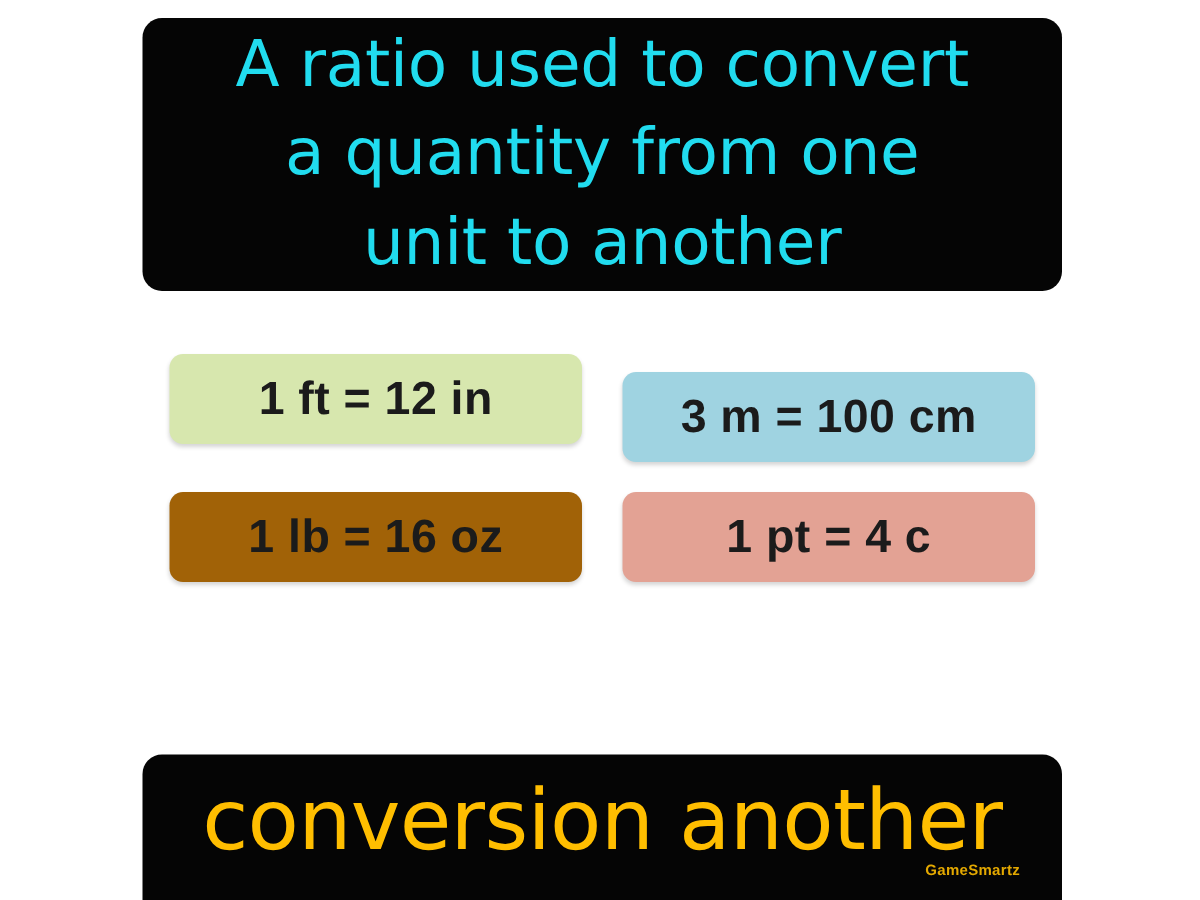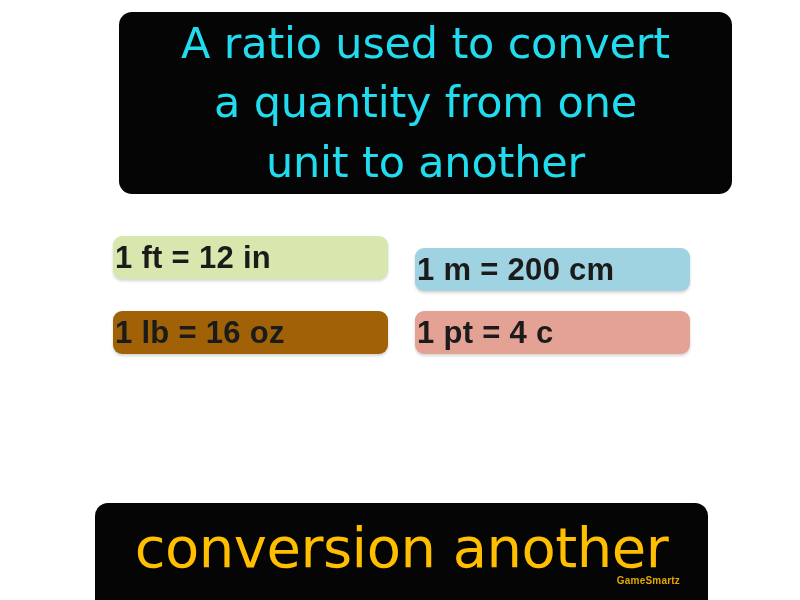--- a/index.html
+++ b/index.html
@@ -29,21 +29,20 @@
     top: 12px;
     width: 613px;
     height: 182px;
     background: #050505;
     border-radius: 13px;
     display: flex;
     align-items: center;
     justify-content: center;
     box-sizing: border-box;
     padding: 4px 14px;
-    margin-left: 24px;
   }
   .definition-text {
     color: #21dcef;
     font-family: "DejaVu Sans", sans-serif;
     font-weight: 400;
     font-size: 43px;
     line-height: 1.38;
     text-align: center;
     letter-spacing: -0.2px;
     white-space: pre-line;
@@ -54,24 +53,25 @@
     position: absolute;
     left: 113px;
     top: 236px;
     width: 577px;
     display: grid;
     grid-template-columns: 275px 275px;
     column-gap: 27px;
     row-gap: 20px;
   }
   .example-chip {
-    height: 43px;
+    height: 60px;
     border-radius: 9px;
     display: flex;
     align-items: center;
+    justify-content: center;
     box-shadow: 0 2px 3px rgba(0, 0, 0, 0.17);
     box-sizing: border-box;
     padding: 0 2px;
   }
   .example-chip.offset-right {
     margin-top: 12px;
   }
   .example-label {
     color: #1b1b1b;
     font-family: "Liberation Sans", sans-serif;
@@ -125,21 +125,21 @@
     <div class="definition-text" style="color: rgb(33, 220, 239);">A ratio used to convert
 a quantity from one
 unit to another</div>
   </div>
 
   <div class="examples-grid">
       <div class="example-chip" style="background: rgb(215, 231, 174);">
         <span class="example-label">1 ft = 12 in</span>
       </div>
       <div class="example-chip offset-right" style="background: rgb(159, 211, 225);">
-        <span class="example-label">1 m = 200 cm</span>
+        <span class="example-label">3 m = 100 cm</span>
       </div>
       <div class="example-chip" style="background: #a16207;">
         <span class="example-label">1 lb = 16 oz</span>
       </div>
       <div class="example-chip" style="background: rgb(227, 162, 148);">
         <span class="example-label">1 pt = 4 c</span>
       </div>
     </div>
 
   <div class="term-banner" style="background: rgb(5, 5, 5);">

